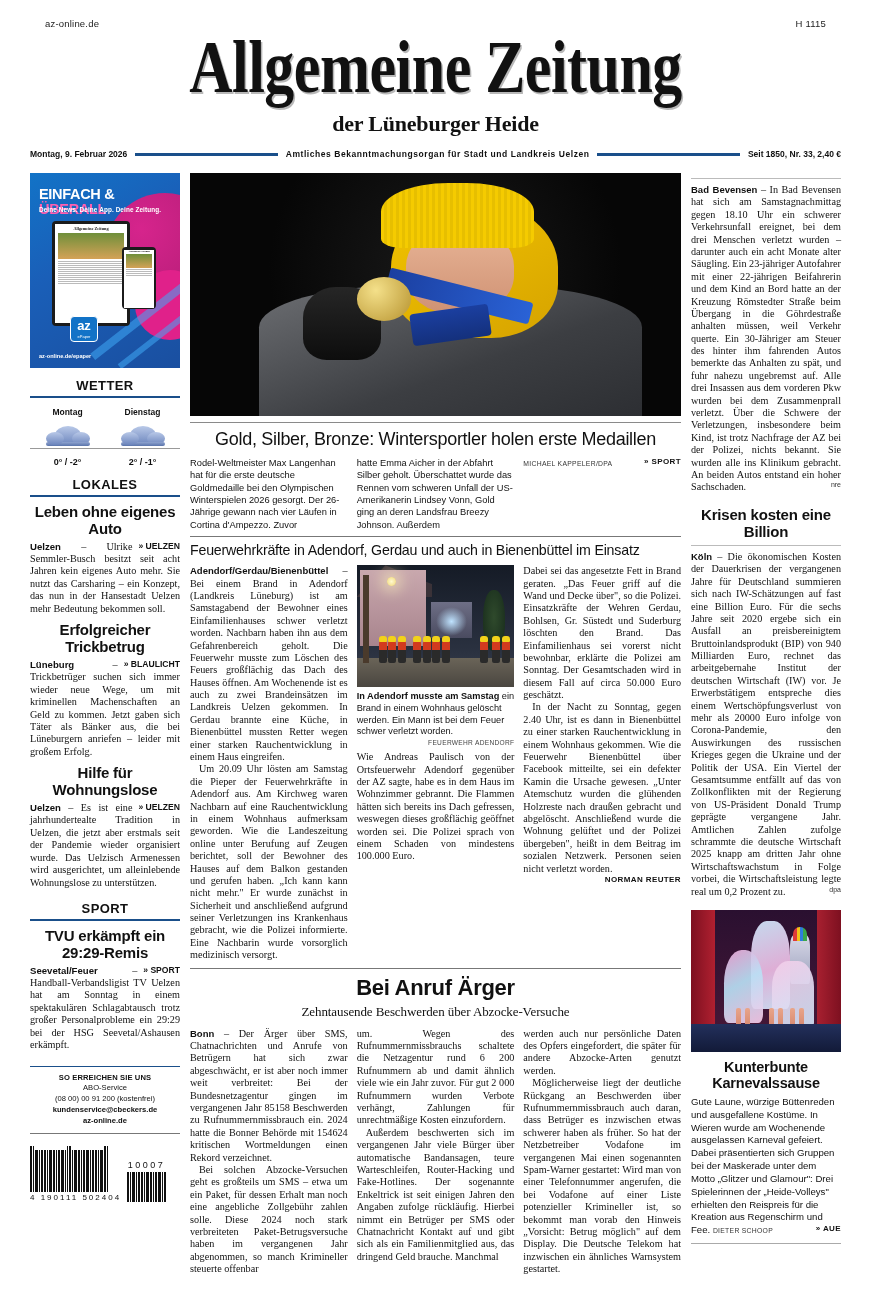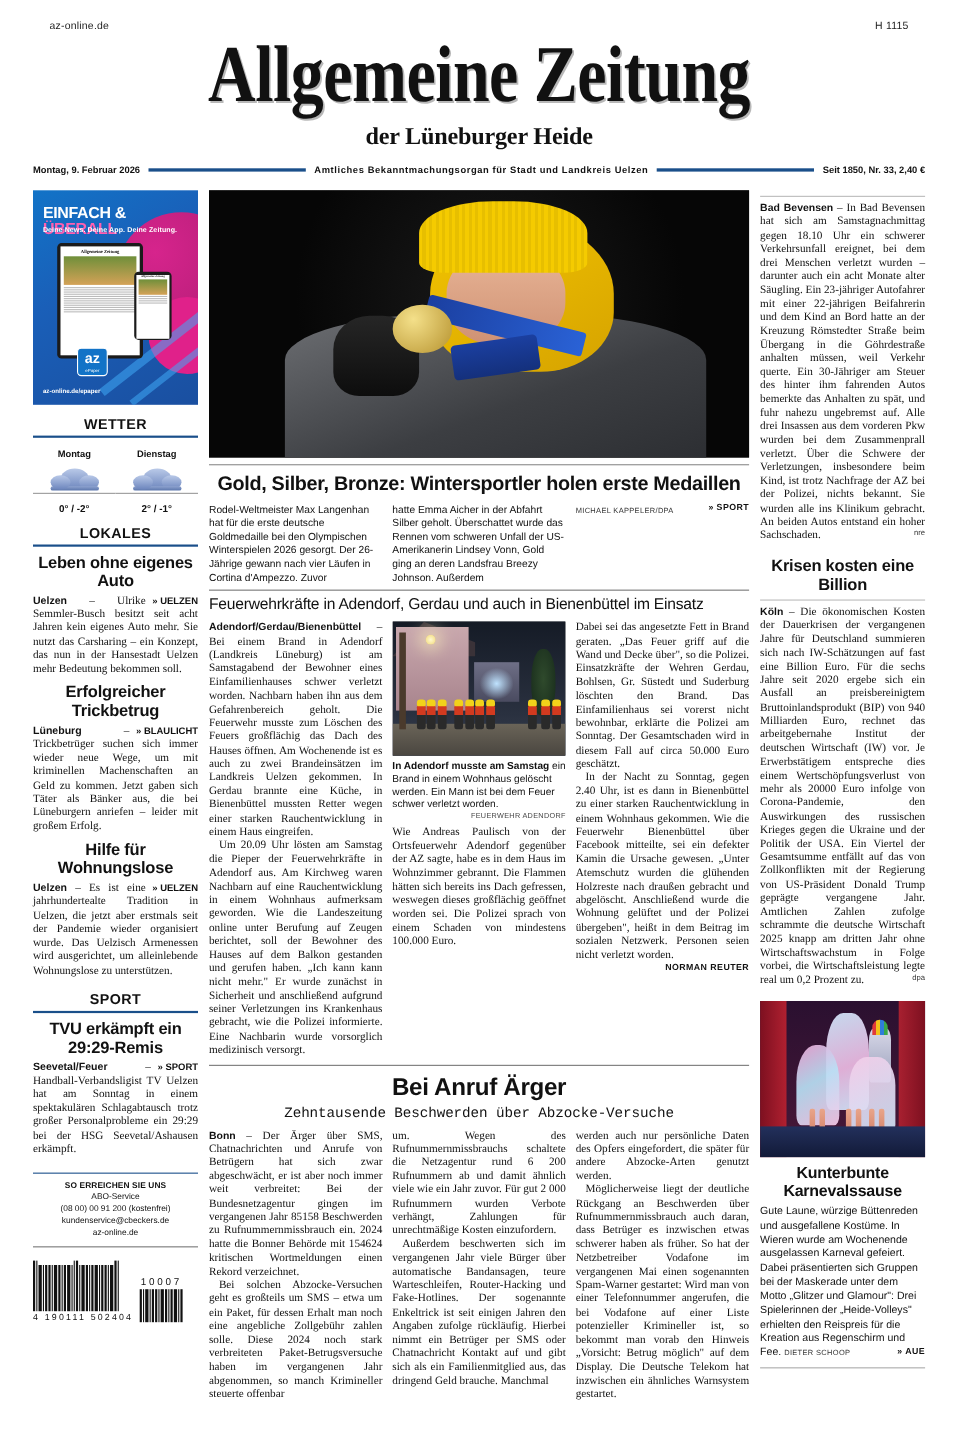--- a/index.html
+++ b/index.html
@@ -114,21 +114,21 @@
     font-family:"Liberation Serif", serif; font-size:10.2px; line-height:1.22;
     text-align:justify; hyphens:auto;
   }
   .teaser-body b.place { font-family:"Liberation Sans",sans-serif; font-weight:700; font-size:9.6px; }
   .ref { font-family:"Liberation Sans",sans-serif; font-weight:700; font-size:8.6px; white-space:nowrap; }
   .teaser-body .ref { float:right; margin-left:6px; }
 
   .contact-box { text-align:center; font-family:"Liberation Sans",sans-serif; margin-top:6px; }
   .contact-box .hd { font-weight:700; font-size:7.6px; letter-spacing:.1px; }
   .contact-box .ln { font-size:7.6px; line-height:1.45; }
-  .contact-box .bold { font-weight:400; }
+  .contact-box .bold { font-weight:700; }
 
   .barcode-wrap { display:flex; align-items:flex-end; gap:6px; margin-top:12px; }
   .bars { height:46px; display:flex; align-items:flex-end; gap:1px; }
   .bars span { display:block; background:#111; }
   .ean-num { font-family:"Liberation Sans",sans-serif; font-size:8px; letter-spacing:2px; margin-top:1px; }
   .small-code { font-family:"Liberation Sans",sans-serif; font-size:9px; letter-spacing:2.5px; text-align:center;}
 
   
   .hero-photo { width:100%; height:243px; position:relative; overflow:hidden; background:#050505; }
   .hero-photo .bg { position:absolute; inset:0; background:
@@ -145,21 +145,21 @@
       background:linear-gradient(#262626,#0d0d0d); border-radius:42% 42% 30% 30%; }
   .hero-photo .medal { position:absolute; left:34%; top:43%; width:11%; height:18%;
       background:radial-gradient(circle at 35% 30%, #f4e08a, #b6922e); border-radius:50%; }
   .hero-photo .ribbon { position:absolute; left:40%; top:46%; width:30%; height:9%;
       background:linear-gradient(90deg,#1b3fa0,#2a62d6); transform:rotate(14deg); border-radius:3px;}
   .hero-photo .ribbon2 { position:absolute; left:45%; top:56%; width:16%; height:13%;
       background:linear-gradient(#1b3fa0,#14307c); transform:rotate(-8deg); border-radius:4px;}
 
   .hero-rule { border-top:1px solid #8a8a8a; margin-top:6px; }
   .hero-head {
-    font-family:"Liberation Sans", sans-serif; font-weight:700; font-size:18px;
+    font-family:"Liberation Sans", sans-serif; font-weight:400; font-size:18px;
     text-align:center; margin:6px 0 7px; letter-spacing:-0.3px;
   }
   .hero-text { font-family:"Liberation Sans",sans-serif; font-size:9.3px; line-height:1.33; }
   .credit { font-family:"Liberation Sans",sans-serif; font-size:6.8px; letter-spacing:.3px; color:#333; }
 
   .big-head {
     font-family:"Liberation Sans", sans-serif; font-weight:700; font-size:38px;
     letter-spacing:-1.2px; line-height:1.02; margin-top:8px;
   }
   .big-sub {
@@ -197,21 +197,21 @@
         background:#f2d21a; border-radius:3px 3px 1px 1px; }
 
   .cap { font-family:"Liberation Sans",sans-serif; font-size:9.2px; line-height:1.28; margin-top:4px; }
   .cap b { font-weight:700; }
   .cap-credit { font-family:"Liberation Sans",sans-serif; font-size:6.6px; letter-spacing:.3px; text-align:right; color:#444; margin-top:1px;}
   .byline { font-family:"Liberation Sans",sans-serif; font-weight:700; font-size:8px; letter-spacing:.4px; float:right; margin-left:6px;}
 
   
   .bot-head { font-family:"Liberation Sans",sans-serif; font-weight:700; font-size:22px;
       text-align:center; letter-spacing:-0.3px; margin-top:6px; }
-  .bot-sub { font-family:Liberation Mono, monospace; font-size:13px; text-align:center;
+  .bot-sub { font-family:Liberation Serif, serif; font-size:13px; text-align:center;
       letter-spacing:-0.1px; margin:3px 0 8px; }
 
   
   .r-title { font-family:"Liberation Sans",sans-serif; font-weight:700; font-size:15px;
       text-align:center; line-height:1.14; letter-spacing:-0.2px; }
   .r-body { font-family:"Liberation Serif",serif; font-size:10.2px; line-height:1.215; text-align:justify; hyphens:auto; }
   .r-body b.place { font-family:"Liberation Sans",sans-serif; font-weight:700; font-size:9.5px; }
   .agency { font-family:"Liberation Sans",sans-serif; font-size:7px; float:right; color:#333; }
 
   .carn-photo { width:100%; height:142px; position:relative; overflow:hidden;

